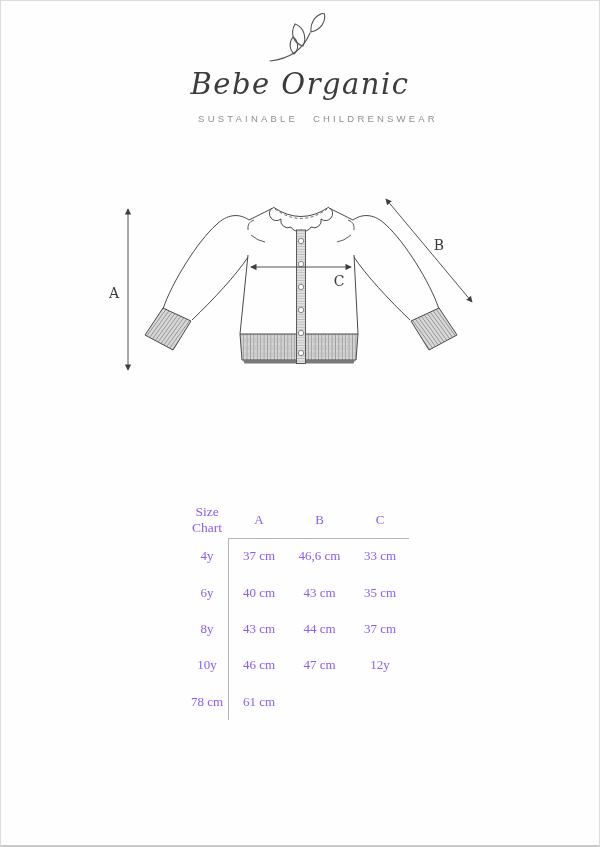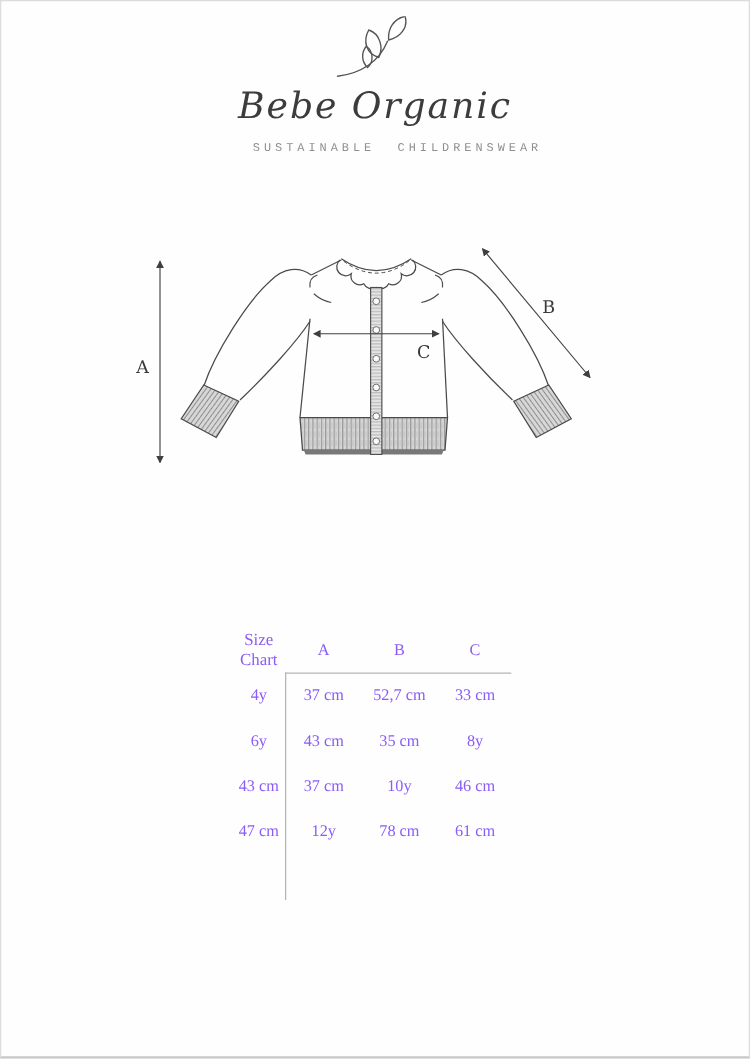--- a/index.html
+++ b/index.html
@@ -21,21 +21,21 @@
     margin-top:4px;
     font-family:"DejaVu Serif",serif;
     font-style:italic;
     font-weight:400;
     font-size:29px;
     letter-spacing:1.5px;
     color:#3c3c3c;
   }
   .tagline{
     margin-top:12px;
-    font-family:Liberation Mono, monospace;
+    font-family:Liberation Sans, sans-serif;
     font-size:9.5px;
     letter-spacing:3.2px;
     word-spacing:9px;
     color:#8f8f8f;
     padding-left:36px;
   }
   
   .diagram{position:absolute;top:0;left:0;}
   
   .size-table{
@@ -152,29 +152,31 @@
 
   <div class="size-table">
     <div class="cell corner">Size
 Chart</div>
     <div class="cell col-h">A</div>
     <div class="cell col-h">B</div>
     <div class="cell col-h">C</div>
 
     <div class="cell">4y</div>
     <div class="cell">37 cm</div>
-    <div class="cell">52,7 cm</div>
+    <div class="cell">46,6 cm</div>
     <div class="cell">33 cm</div>
 
     <div class="cell">6y</div>
+    <div class="cell">40 cm</div>
     <div class="cell">43 cm</div>
     <div class="cell">35 cm</div>
 
     <div class="cell">8y</div>
     <div class="cell">43 cm</div>
+    <div class="cell">44 cm</div>
     <div class="cell">37 cm</div>
 
     <div class="cell">10y</div>
     <div class="cell">46 cm</div>
     <div class="cell">47 cm</div>
 
     <div class="cell">12y</div>
     <div class="cell">78 cm</div>
     <div class="cell">61 cm</div>
   </div>

